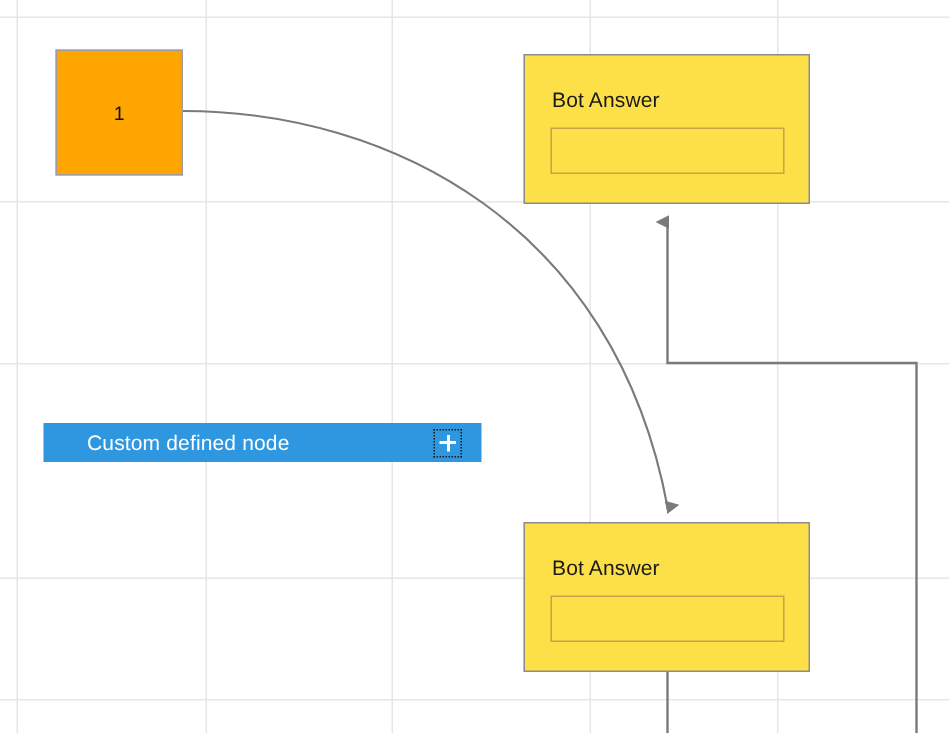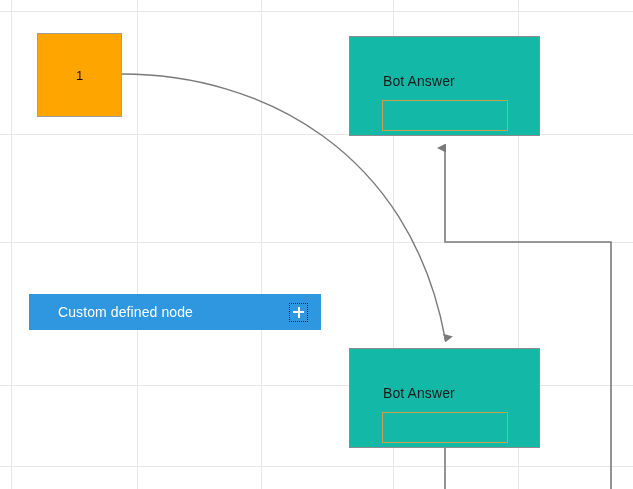--- a/index.html
+++ b/index.html
@@ -56,23 +56,23 @@
     display: flex;
     align-items: center;
     justify-content: center;
   }
   .node-square .node-num {
     font-size: 13px;
     color: #111111;
     line-height: 1;
   }
   .node-box {
-    background: #14b8a6;
+    background: #fde047;
     border: 1px solid #8c8c8c;
-    padding: 15px;
+    padding: 0;
   }
   .node-box .node-title {
     font-size: 14px;
     color: #1a1a1a;
     margin: 22px 0 0 18px;
     line-height: 1;
     letter-spacing: 0.1px;
   }
   .node-box .node-field {
     margin: 12px 16px 0 17px;
@@ -160,21 +160,21 @@
 
   <div class="node node-square" style="left:37px; top:33px; width:85px; height:84px;">
     <span class="node-num">1</span>
   </div>
 
   <div class="node node-box" style="left:349px; top:36px; width:191px; height:100px;">
     <div class="node-title">Bot Answer</div>
     <div class="node-field" placeholder=""></div>
   </div>
 
-  <div class="node node-custom" style="left:29px; top:294px; width:292px; height:36px;">
+  <div class="node node-custom" style="left:29px; top:282px; width:292px; height:26px;">
     <span class="custom-label">Custom defined node</span>
     <span class="plus-button"></span>
   </div>
 
   <div class="node node-box" style="left:349px; top:348px; width:191px; height:100px;">
     <div class="node-title">Bot Answer</div>
     <div class="node-field" placeholder=""></div>
   </div>
 
 </div>

